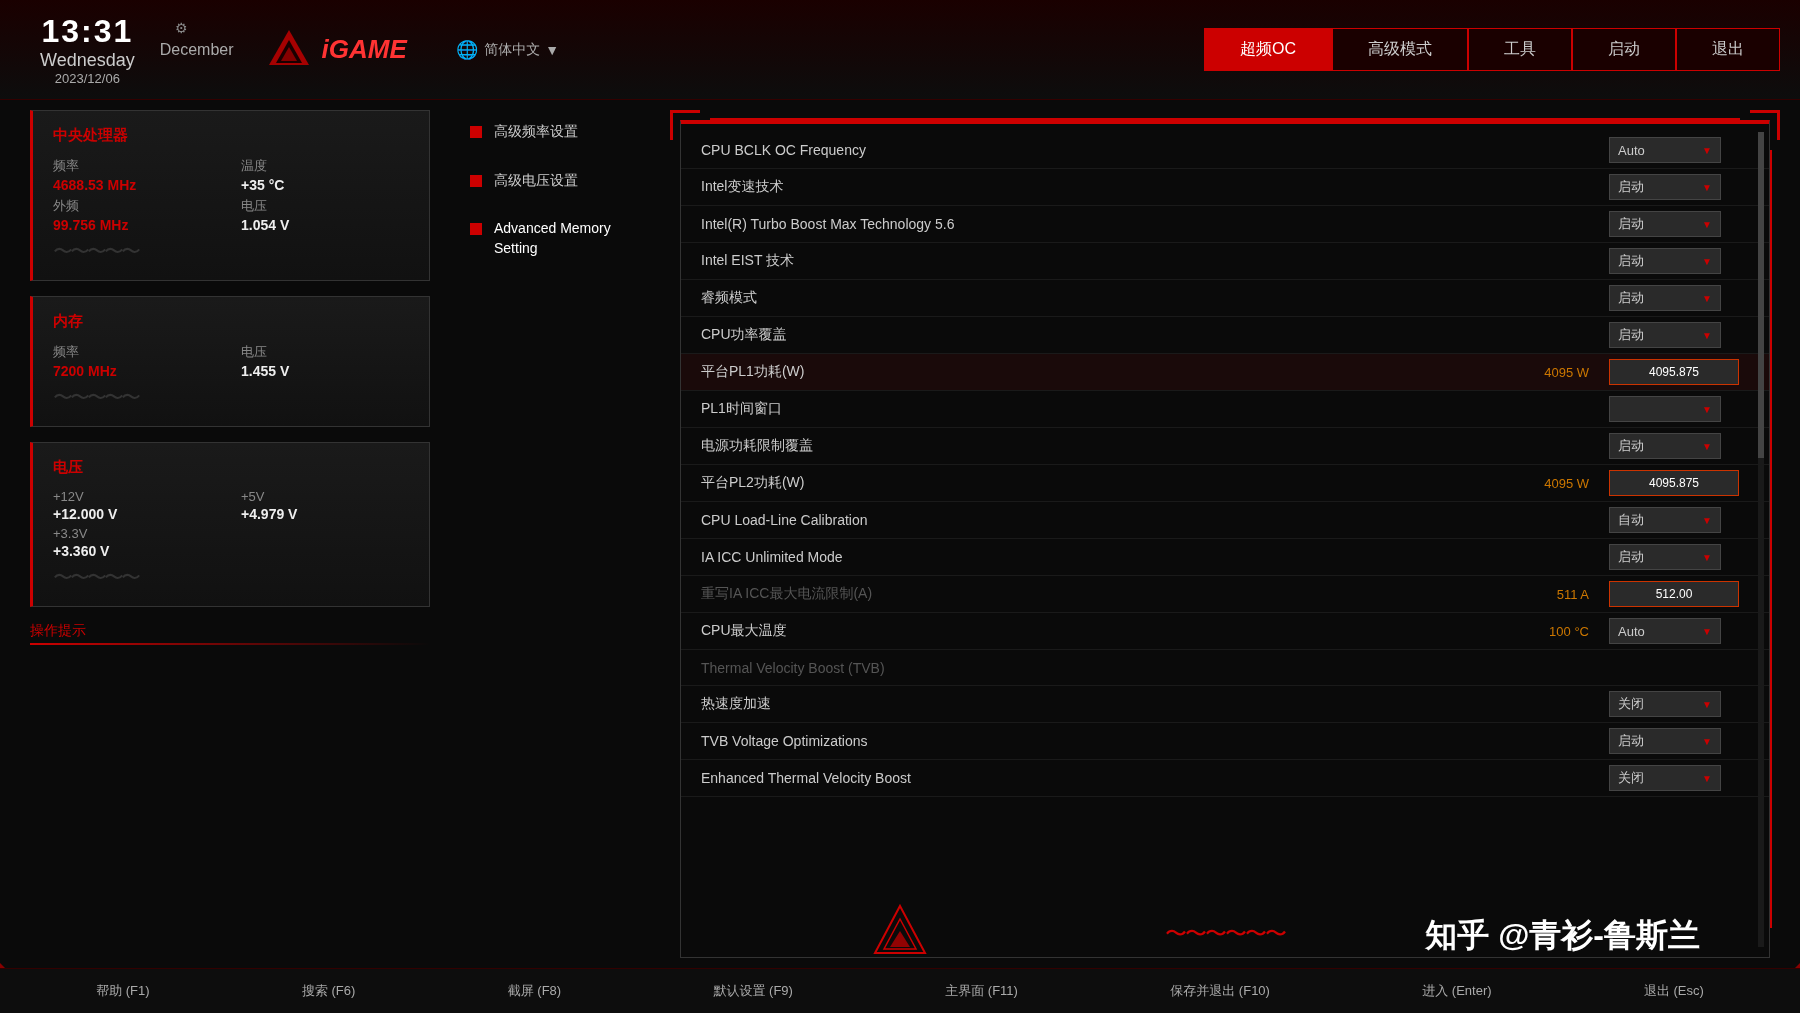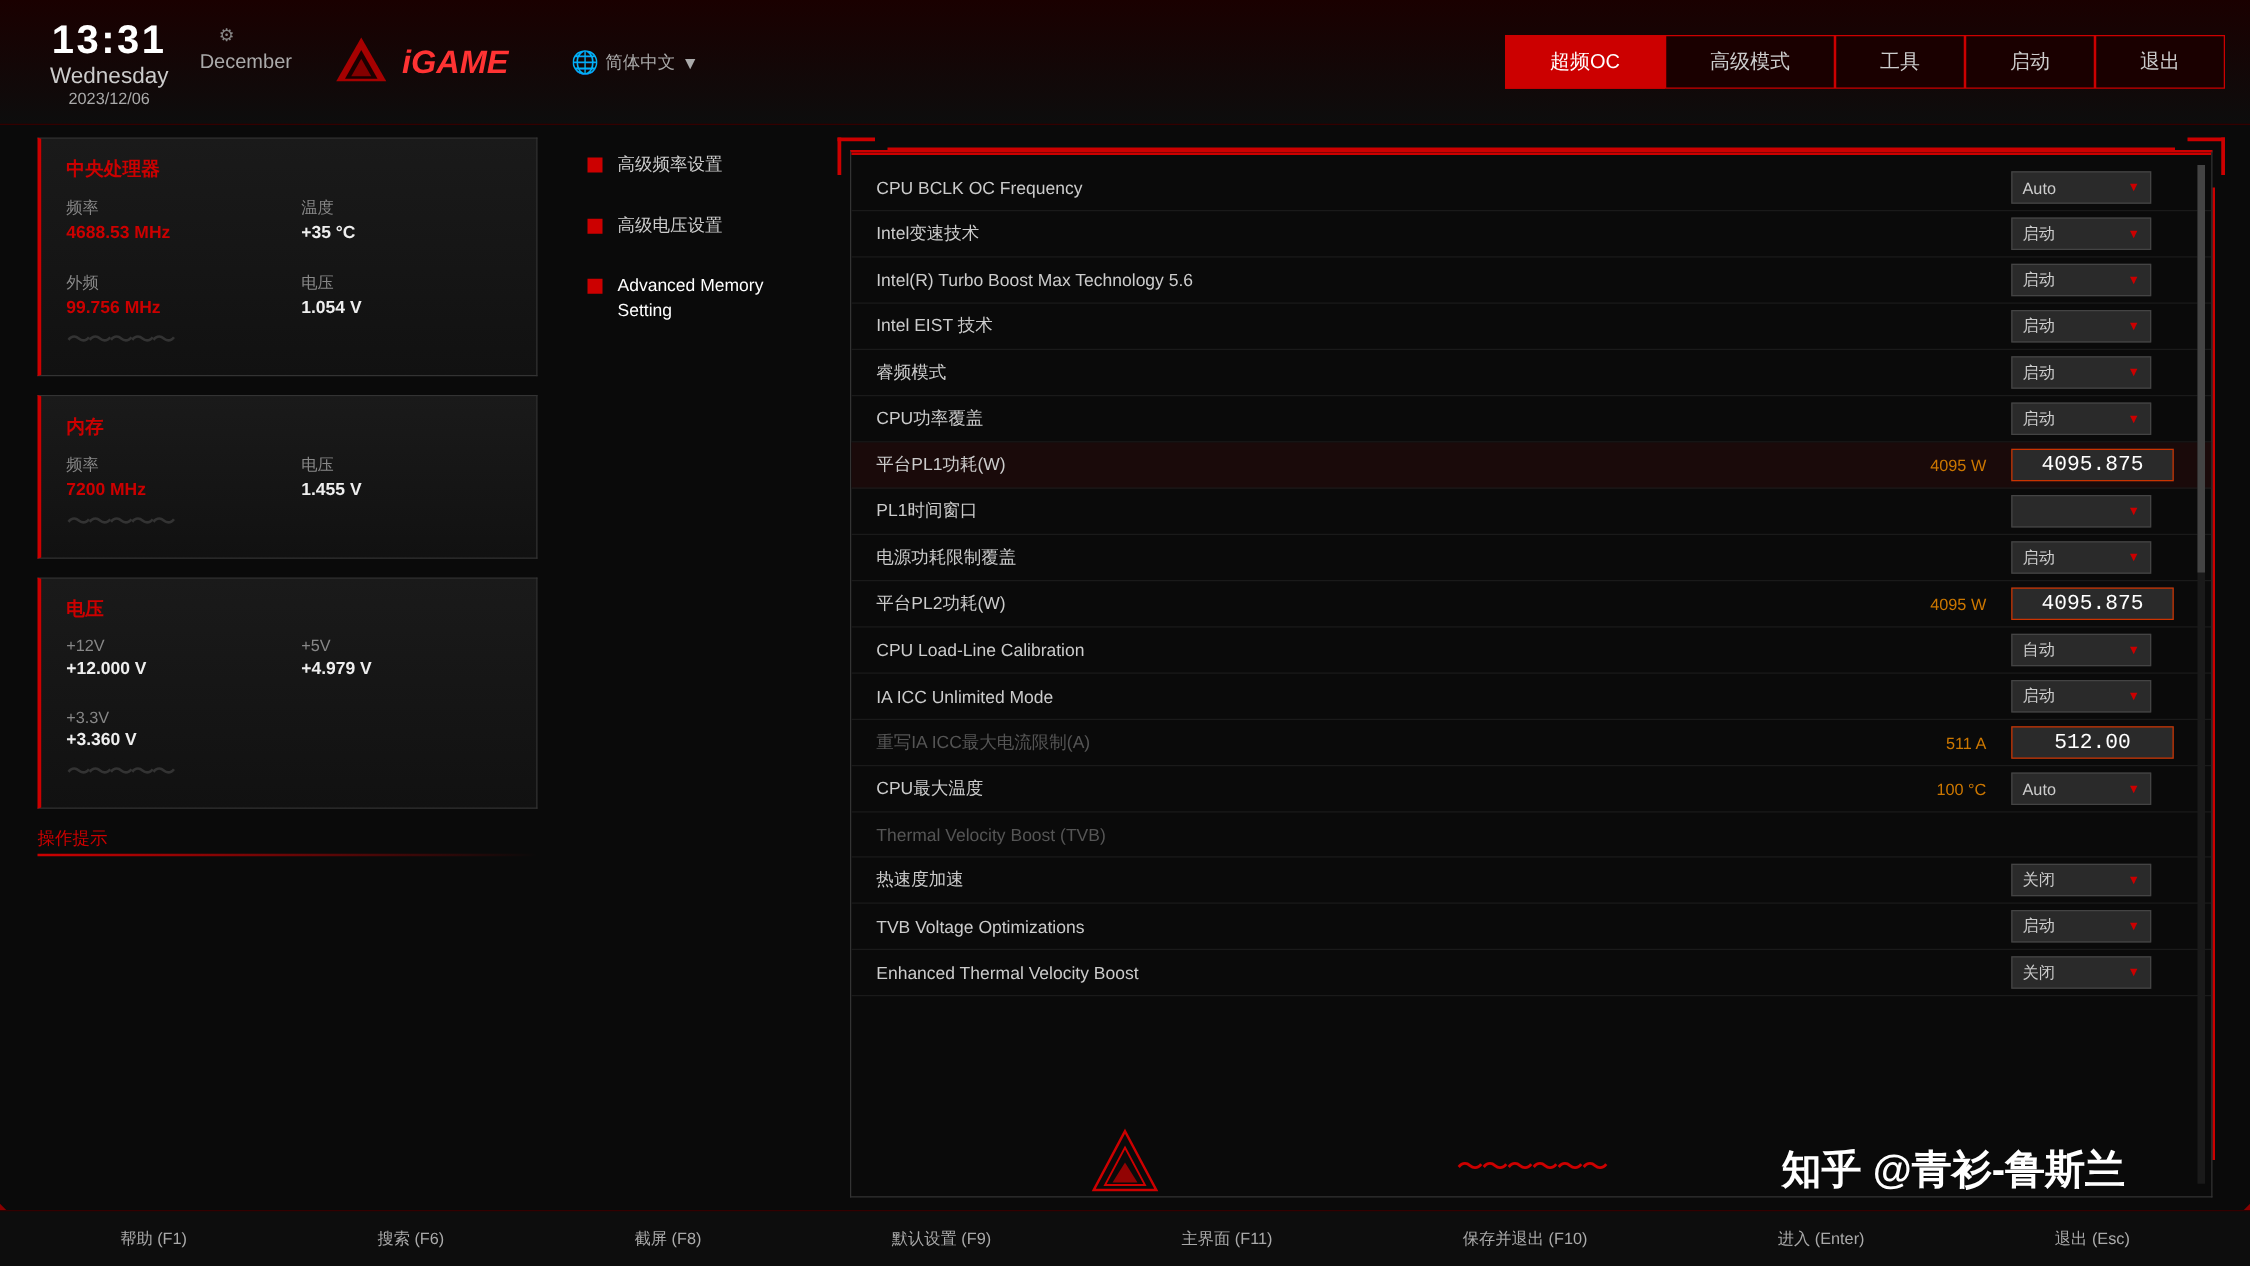--- a/index.html
+++ b/index.html
@@ -187,21 +187,21 @@
     .card-title {
       color: #cc0000;
       font-size: 15px;
       font-weight: bold;
       margin-bottom: 12px;
     }
 
     .card-grid {
       display: grid;
       grid-template-columns: 1fr 1fr;
-      gap: 24px 20px;
+      gap: 4px 20px;
     }
 
     .card-label {
       color: #888;
       font-size: 13px;
       margin-bottom: 2px;
     }
 
     .card-value {
       color: #cc0000;
@@ -357,25 +357,24 @@
       color: #cc0000;
       font-size: 10px;
     }
 
     .value-input {
       width: 130px;
       height: 26px;
       background: #2a2a2a;
       border: 1px solid #cc3300;
       color: #fff;
-      font-size: 17px;
+      font-size: 12px;
       display: flex;
       align-items: center;
       justify-content: center;
-      font-family: Liberation Mono, monospace;
     }
 
     
     .scrollbar-track {
       position: absolute;
       right: 5px;
       top: 10px;
       bottom: 10px;
       width: 6px;
       background: #1a1a1a;

